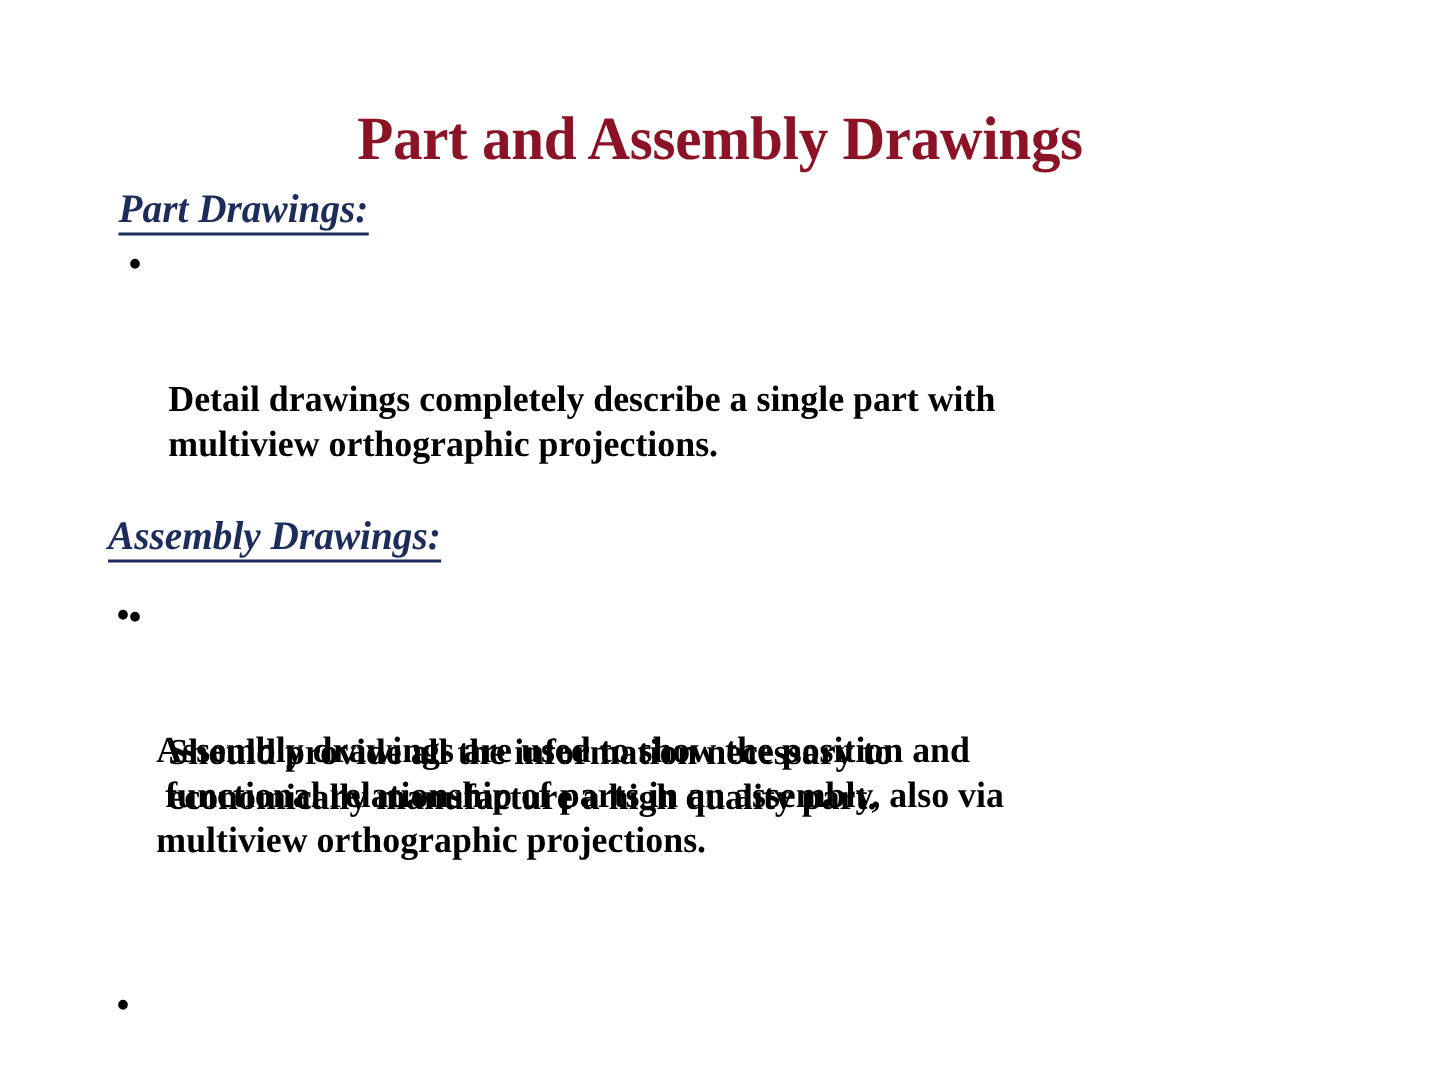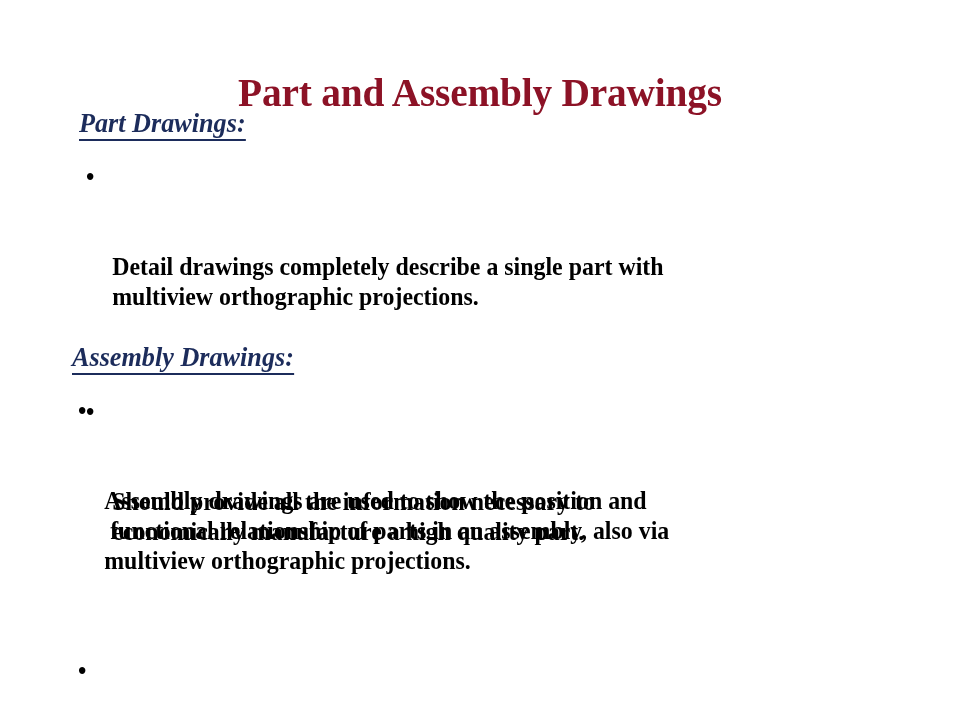--- a/index.html
+++ b/index.html
@@ -59,21 +59,21 @@
     display: inline-block;
     border-bottom: 2px solid #1C2C5B;
     padding-bottom: 1px;
     white-space: nowrap;
     transform: scaleX(0.97);
     transform-origin: left top;
   }
 
   .heading-row-part {
     position: absolute;
-    top: 4px;
+    top: 20px;
     left: 79px;
   }
 
   .heading-row-assembly {
     position: absolute;
     top: 238px;
     left: 72px;
   }
 
   

